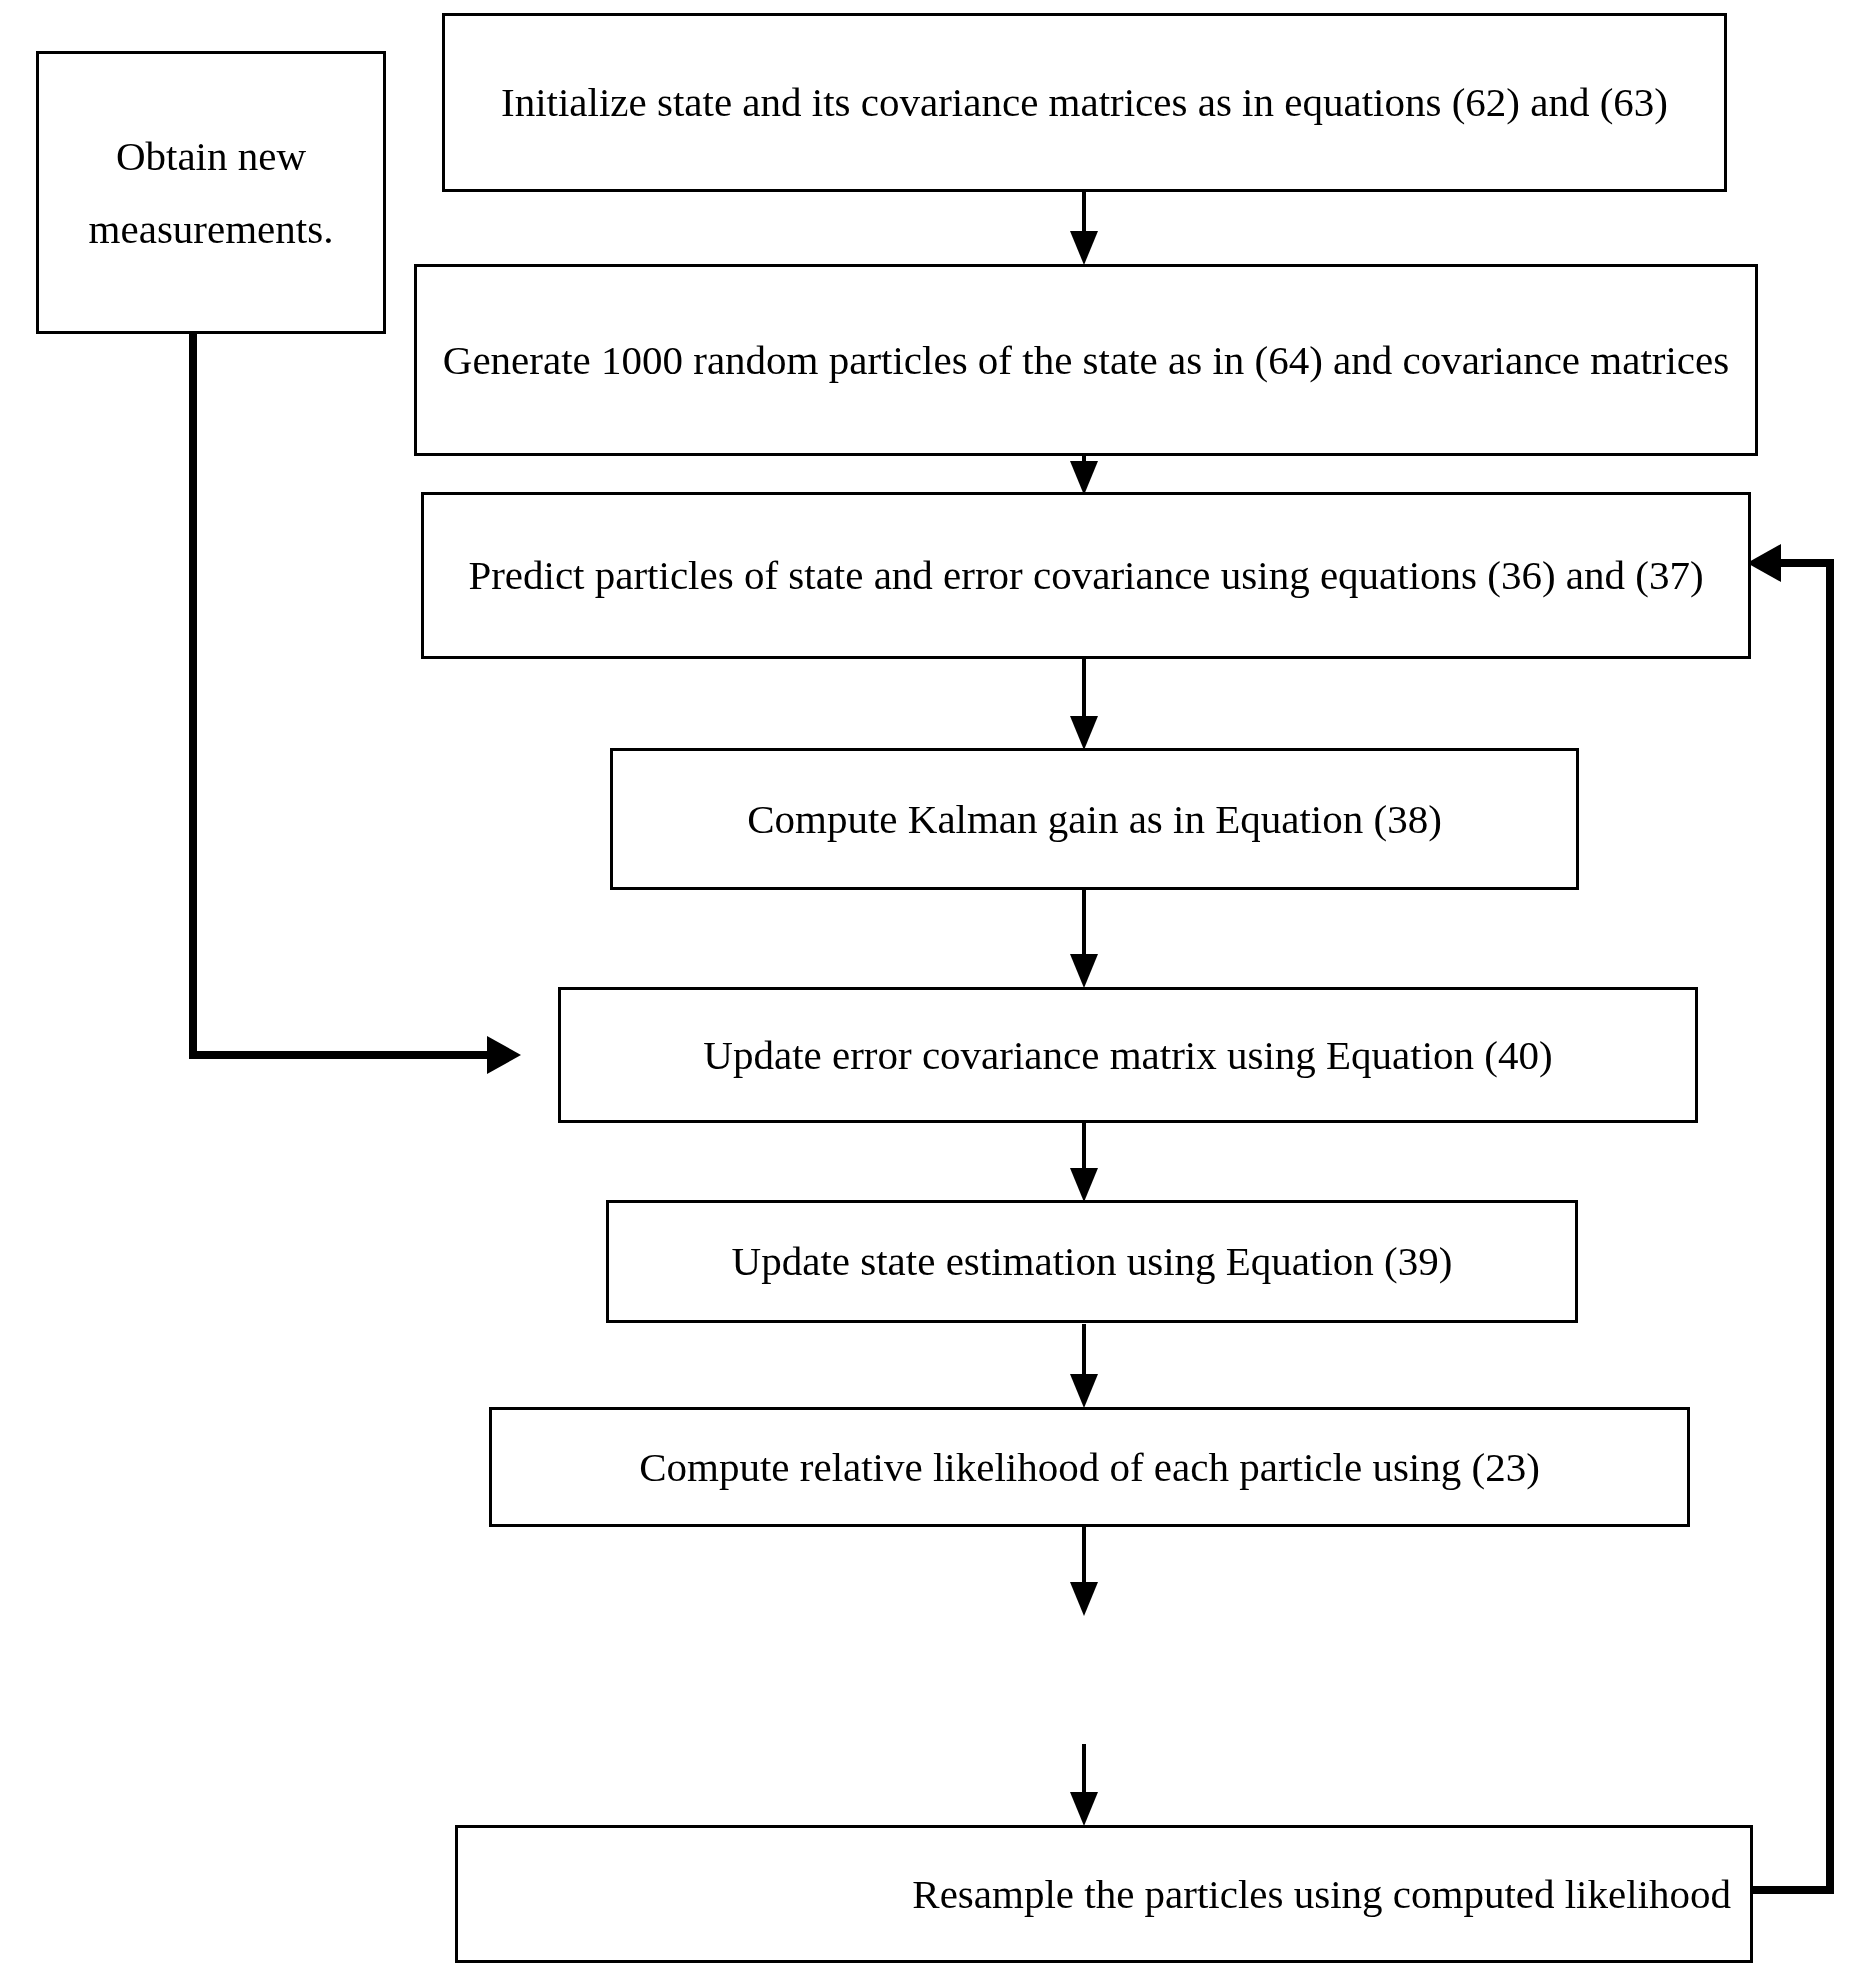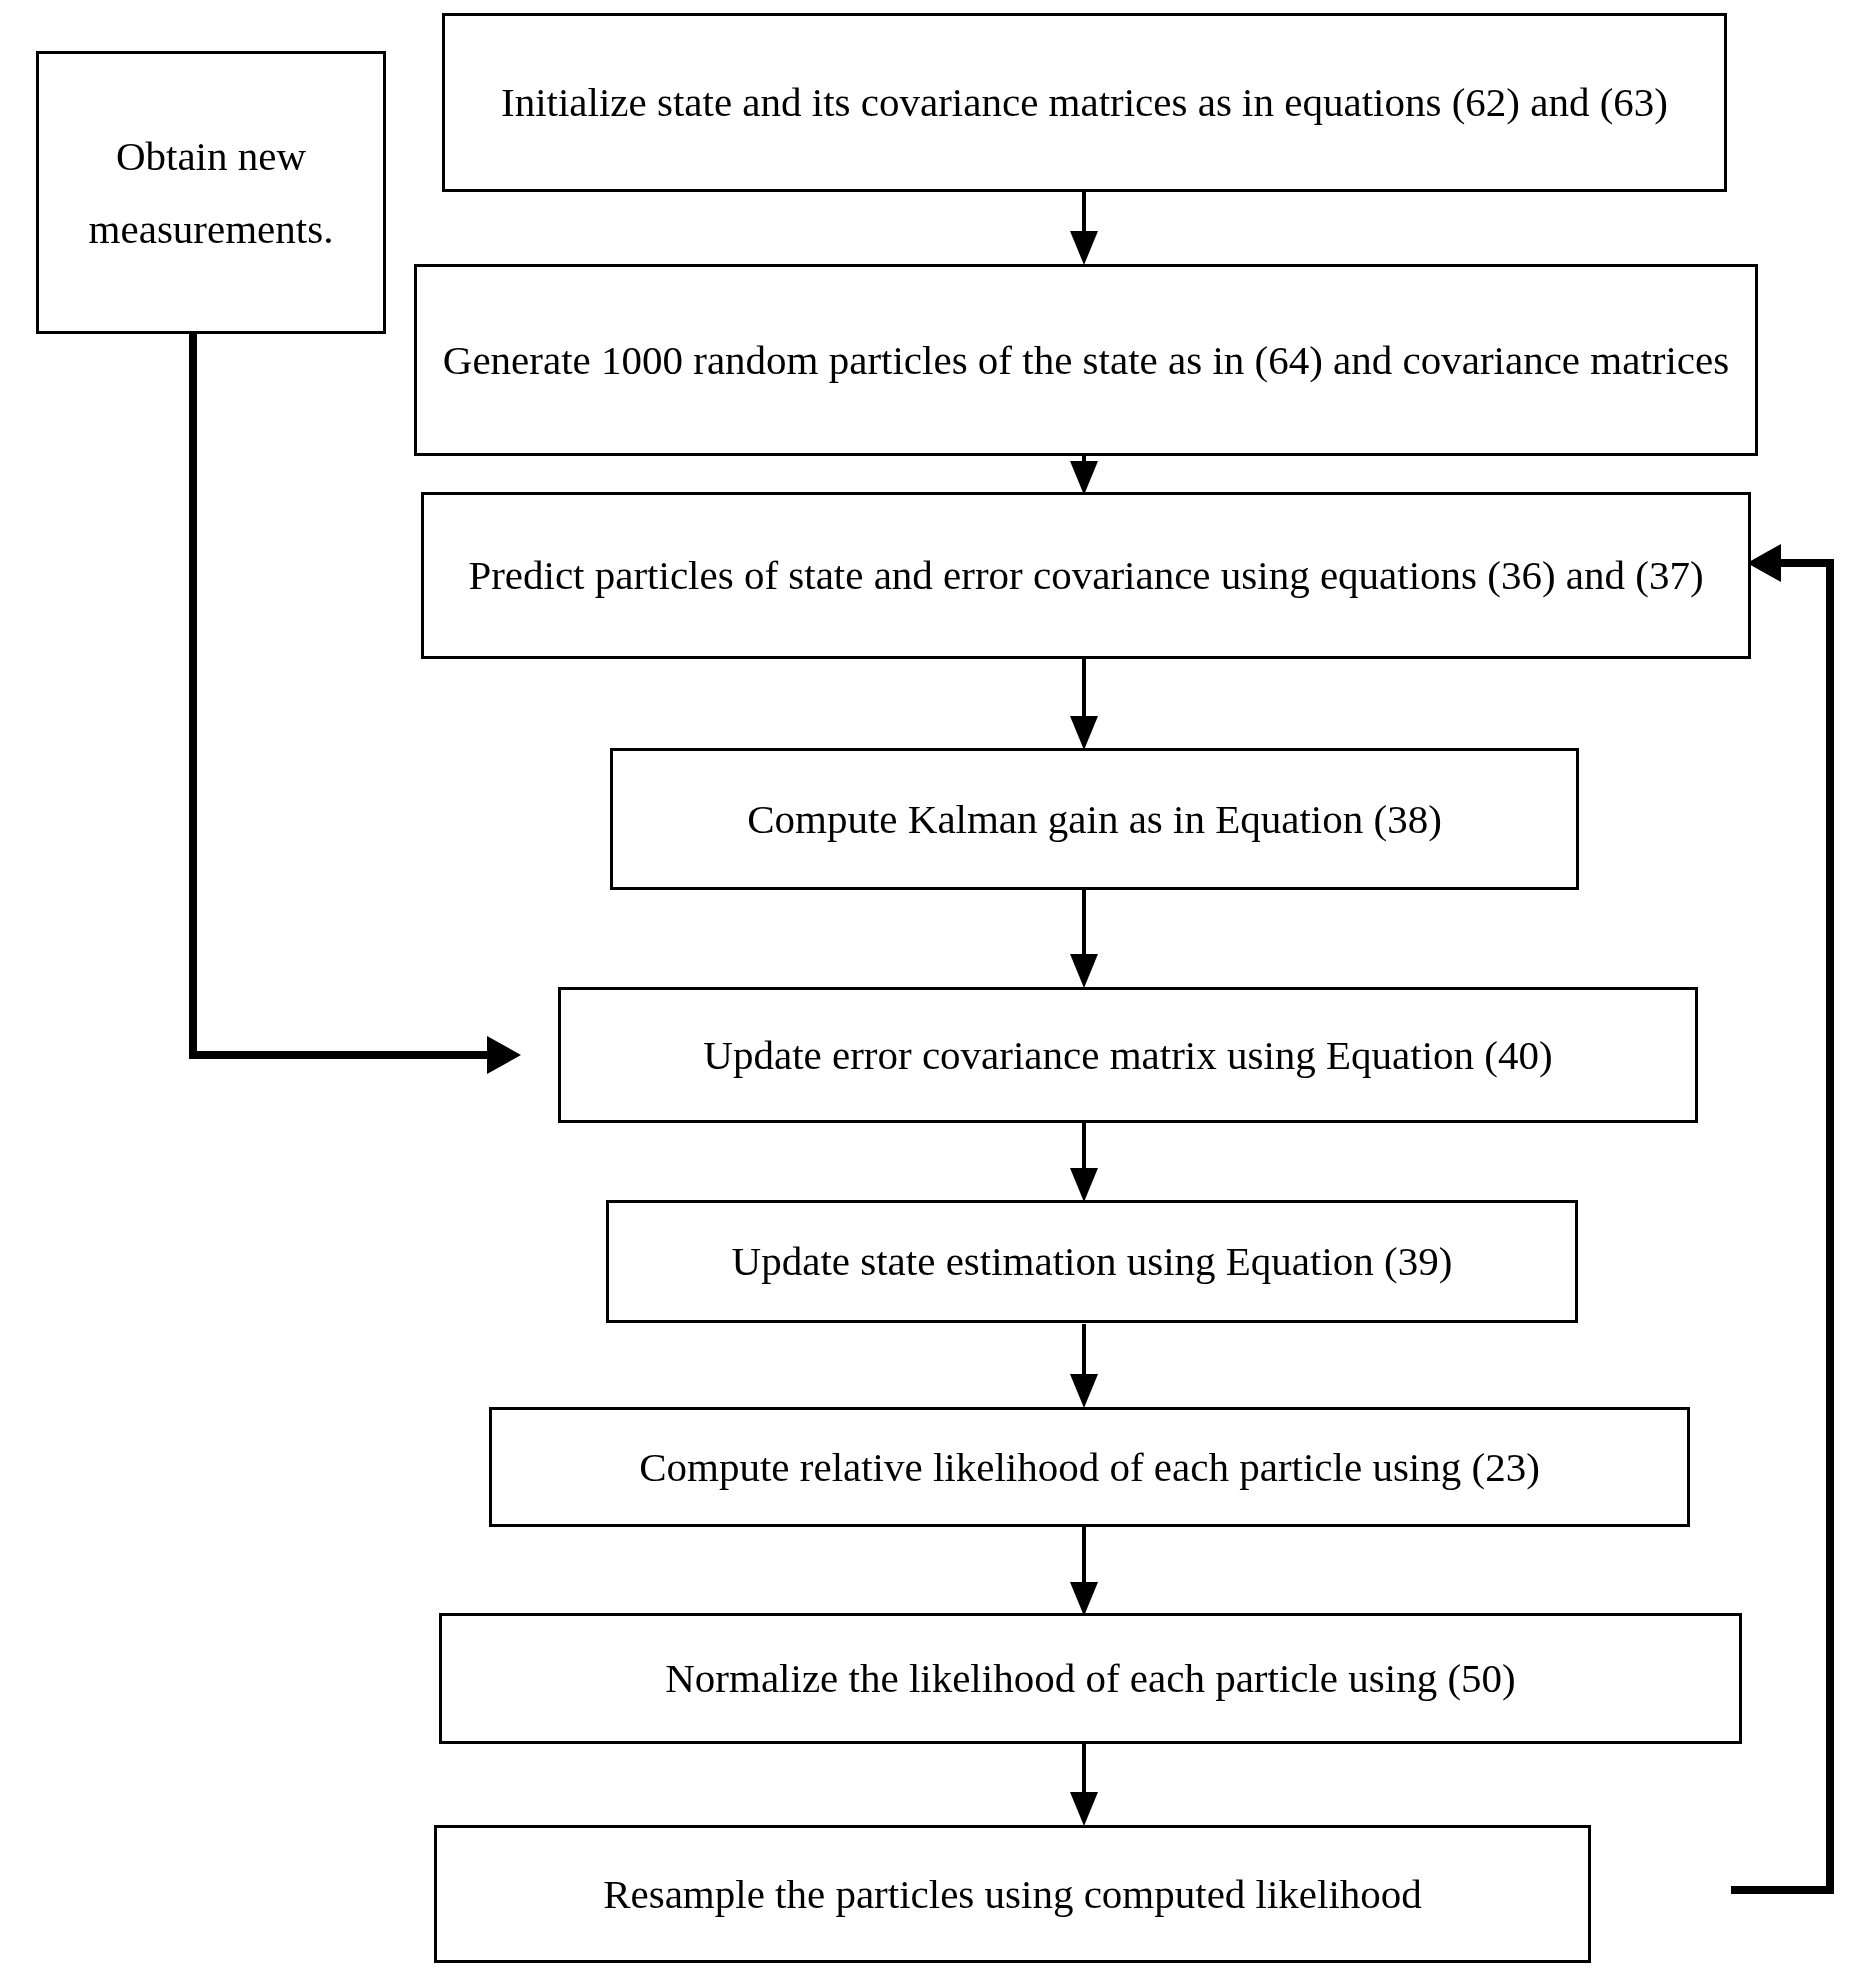--- a/index.html
+++ b/index.html
@@ -100,25 +100,22 @@
   </div>
 
   <div class="node" style="left:606px; top:1200px; width:972px; height:123px;">
     <span class="label">Update state estimation using Equation (39)</span>
   </div>
 
   <div class="node" style="left:489px; top:1407px; width:1201px; height:120px;">
     <span class="label">Compute relative likelihood of each particle using (23)</span>
   </div>
 
-  <div class="node" style="left:439px; top:1613px; width:1303px; height:131px;">
-    <span class="label">Normalize the likelihood of each particle using (50)</span>
-  </div>
 
-  <div class="node" style="left:434px; top:1825px; width:1157px; height:138px;">
+  <div class="node" style="left:455px; top:1825px; width:1298px; height:138px;text-align:right;">
     <span class="label">Resample the particles using computed likelihood</span>
   </div>
 
   <div class="edge edge-v" style="left:1082px; top:192px; height:50px;"></div>
   <div class="arrow-down" style="left:1070px; top:231px;"></div>
 
   <div class="edge edge-v" style="left:1082px; top:418px; height:53px;"></div>
   <div class="arrow-down" style="left:1070px; top:461px;"></div>
 
   <div class="edge edge-v" style="left:1082px; top:659px; height:64px;"></div>

